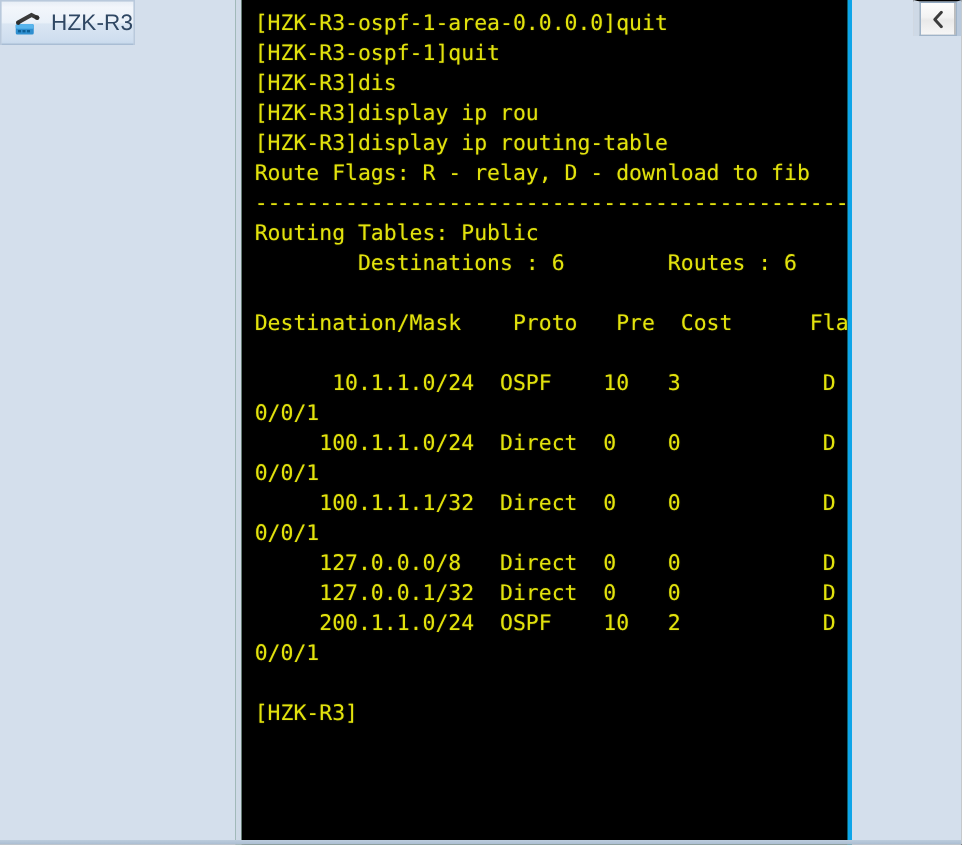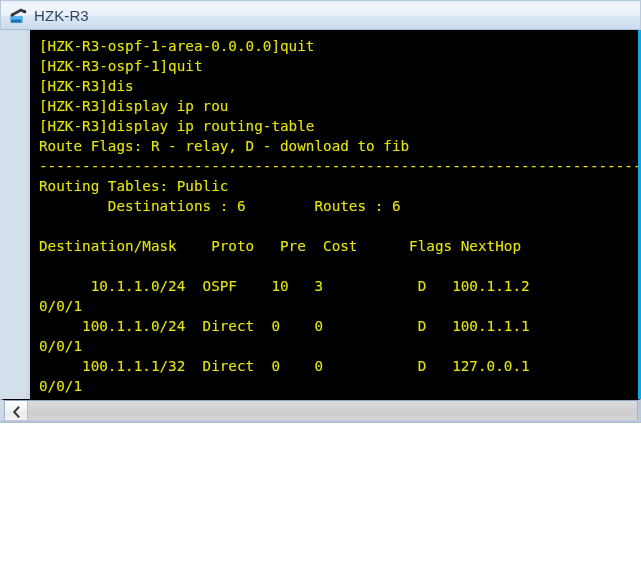--- a/index.html
+++ b/index.html
@@ -10,25 +10,26 @@
   body {
     width: 641px;
     height: 563px;
     overflow: hidden;
     font-family: "Liberation Sans", sans-serif;
   }
 
   .window {
     position: relative;
     width: 641px;
-    height: 423px;
+    height: 563px;
     box-sizing: border-box;
     background: #d4dfec;
     display: flex;
-    flex-direction: column;
+    flex-direction: row;
+    gap: 41px;
   }
 
   
   .titlebar {
     position: relative;
     height: 30px;
     flex: 0 0 30px;
     box-sizing: border-box;
     background: linear-gradient(to bottom,
         #e8eef6 0%,

